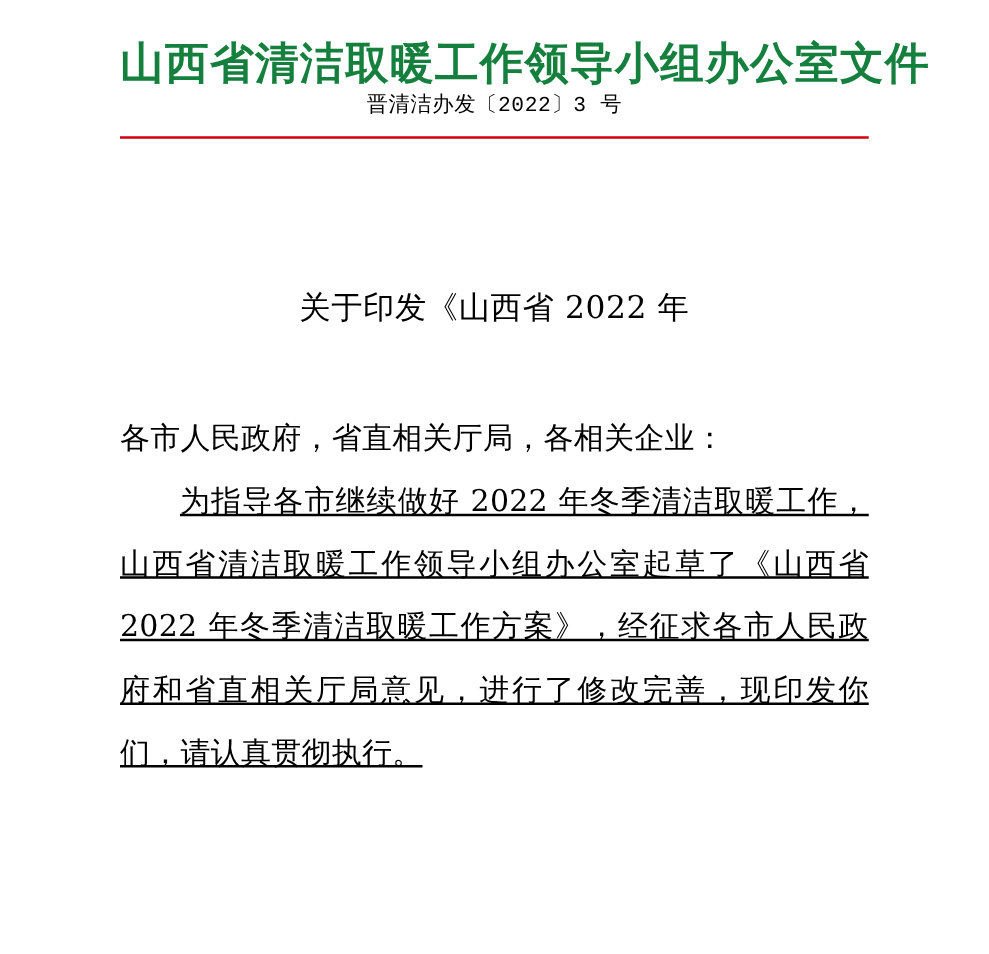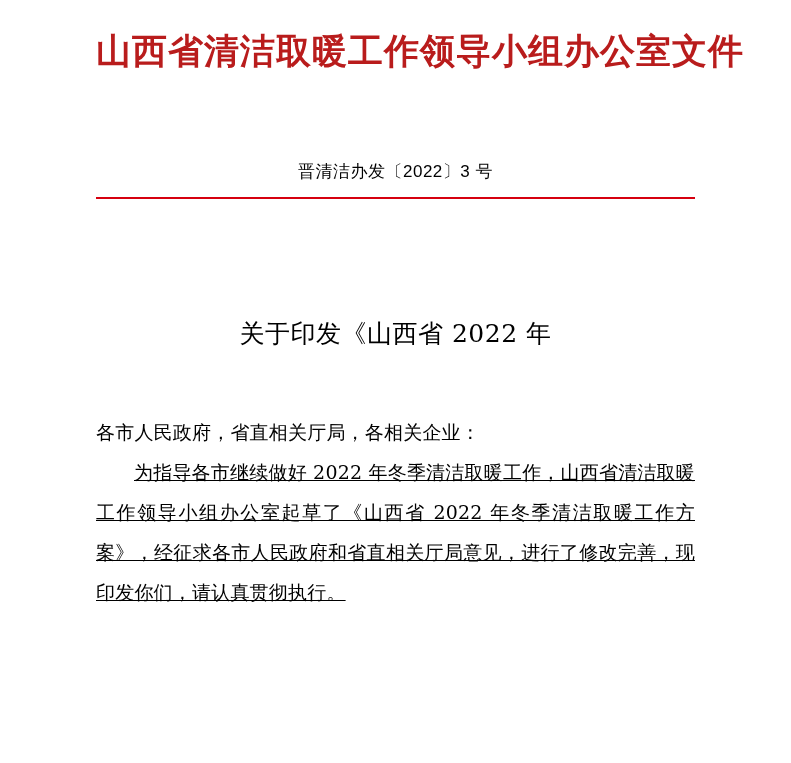--- a/index.html
+++ b/index.html
@@ -17,56 +17,55 @@
   }
   .page {
     width: 791px;
     height: 763px;
     box-sizing: border-box;
     padding: 0 96px;
     position: relative;
   }
   .doc-header {
     text-align: center;
-    color: #b91c1c;
+    color: #15803d;
     font-family: "DejaVu Serif", "Liberation Serif", serif;
     font-weight: bold;
     font-size: 35px;
     letter-spacing: 1px;
     line-height: 1.2;
     margin-top: 30px;
     white-space: nowrap;
   }
   .doc-number {
     text-align: center;
     font-size: 17px;
-    margin-top: 88px;
     letter-spacing: 0.5px;
-    font-family: Liberation Sans, sans-serif;
+    font-family: Liberation Mono, monospace;
   }
   .red-rule {
     margin-top: 14px;
     height: 2px;
     background: #d6000f;
     width: 100%;
   }
   .doc-title {
     text-align: center;
     font-size: 25px;
     line-height: 1.85;
     margin-top: 112px;
     letter-spacing: 0.5px;
     font-family: "DejaVu Serif", "Liberation Serif", serif;
   }
   .doc-title .line {
     display: block;
   }
   .body-text {
     margin-top: 56px;
-    font-size: 19px;
+    font-size: 24px;
     line-height: 2.1;
     text-align: justify;
     letter-spacing: 0.2px;
   }
   .body-text p {
     margin: 0;
   }
   .body-text p.indent {
     text-indent: 2em;
     text-decoration: underline;

